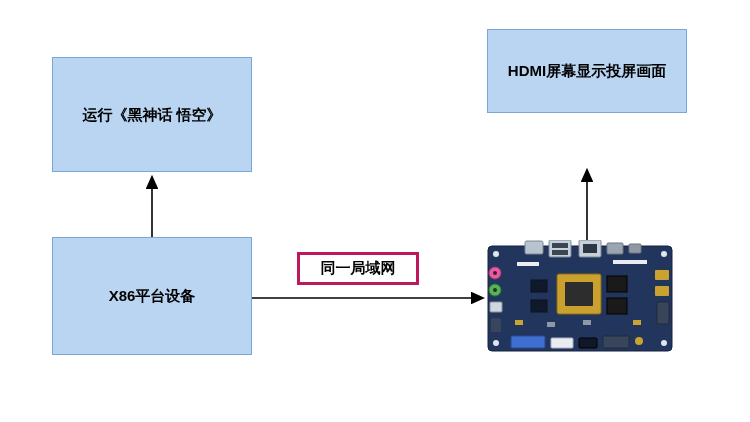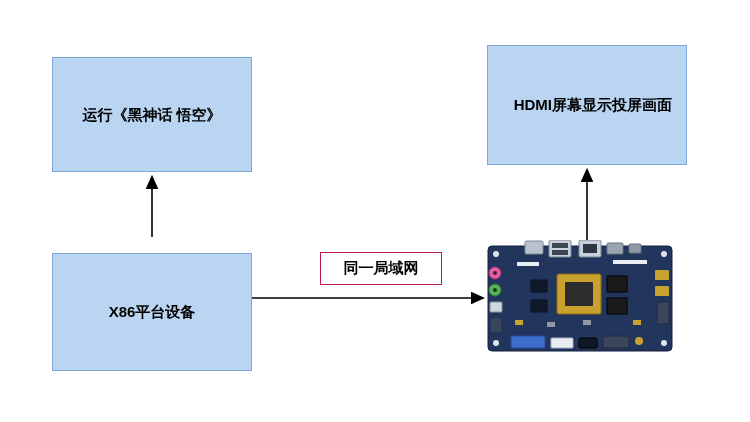--- a/index.html
+++ b/index.html
@@ -25,34 +25,33 @@
     justify-content: center;
     text-align: center;
     font-size: 15px;
     font-weight: bold;
     color: #000000;
     line-height: 1.55;
     padding: 6px 14px;
     box-sizing: border-box;
   }
   .node-run-game   { left: 52px;  top: 57px;  width: 200px; height: 115px; }
-  .node-x86        { left: 52px;  top: 237px; width: 200px; height: 118px; margin-top: 16px; }
-  .node-hdmi       { left: 487px; top: 45px;  width: 200px; height: 120px; justify-content: flex-end; }
+  .node-x86        { left: 52px;  top: 237px; width: 200px; height: 118px; }
+  .node-hdmi       { left: 487px; top: 29px;  width: 200px; height: 84px; }
   .edge-label {
     position: absolute;
     background: #ffffff;
-    border: 1px solid #be185d;
+    border: 3px solid #be185d;
     display: flex;
     align-items: center;
     justify-content: center;
     font-size: 15px;
     font-weight: bold;
     color: #000000;
     box-sizing: border-box;
-    margin-left: 23px;
   }
   .edge-label-lan  { left: 297px; top: 252px; width: 122px; height: 33px; }
   .edge-label-cast { left: 297px; top: 313px; width: 117px; height: 33px; }
   .arrow-layer {
     position: absolute;
     left: 0; top: 0;
     width: 750px; height: 422px;
     pointer-events: none;
   }
   .board {

